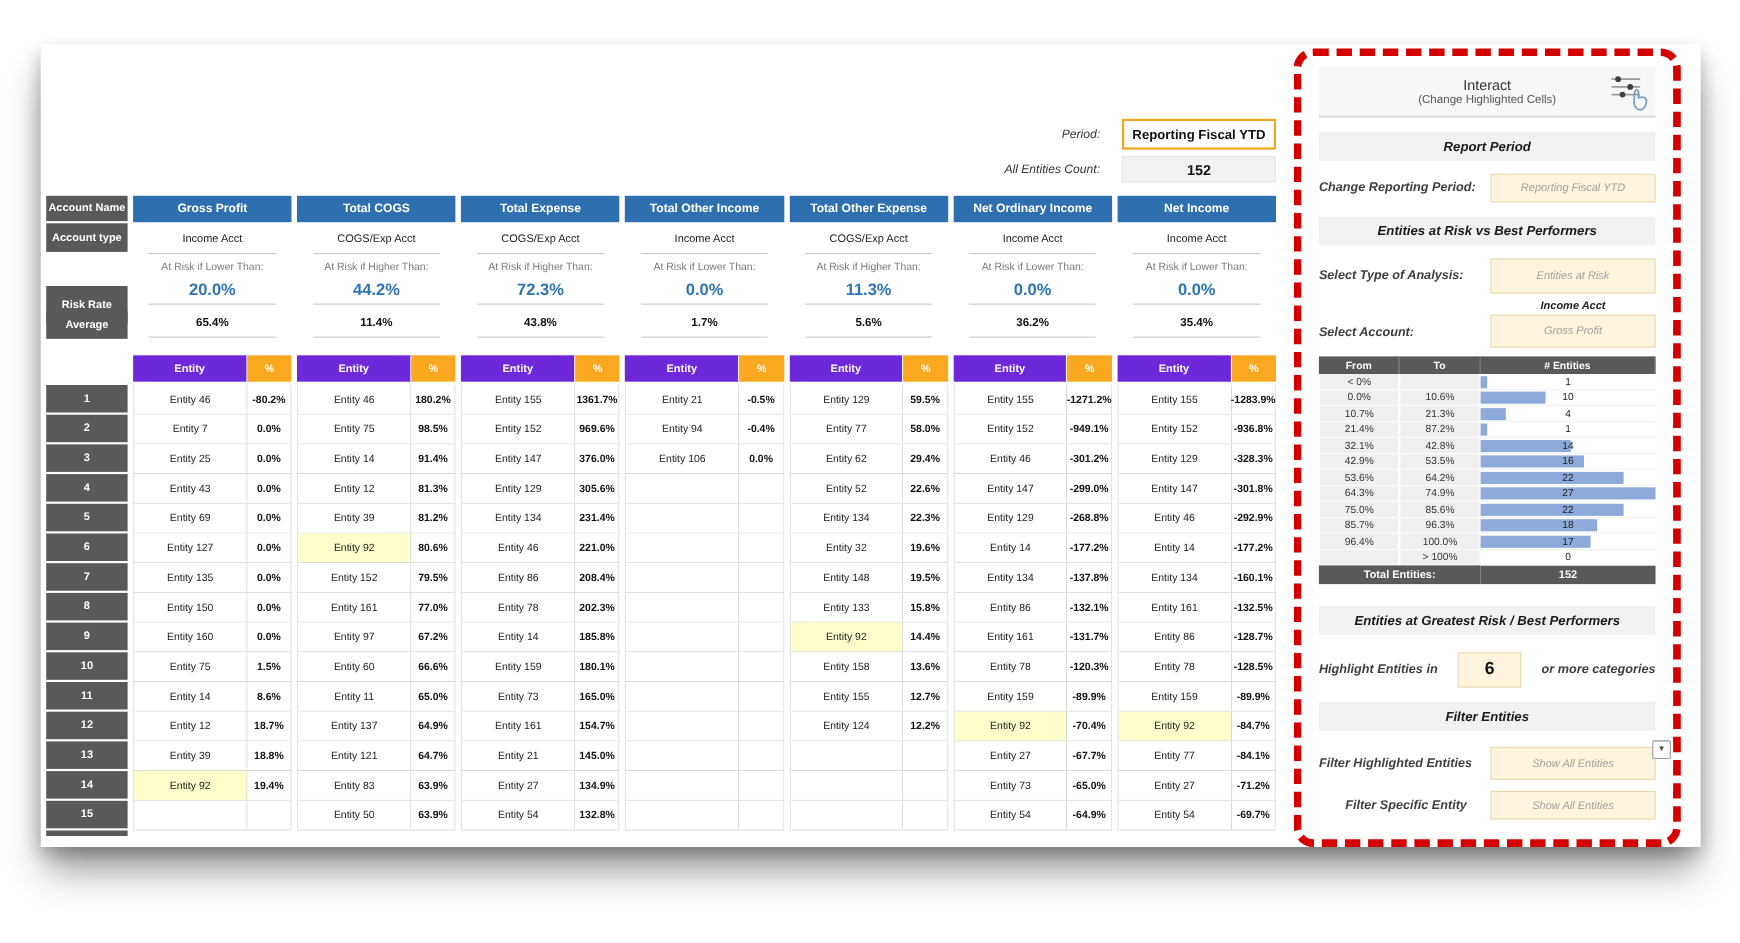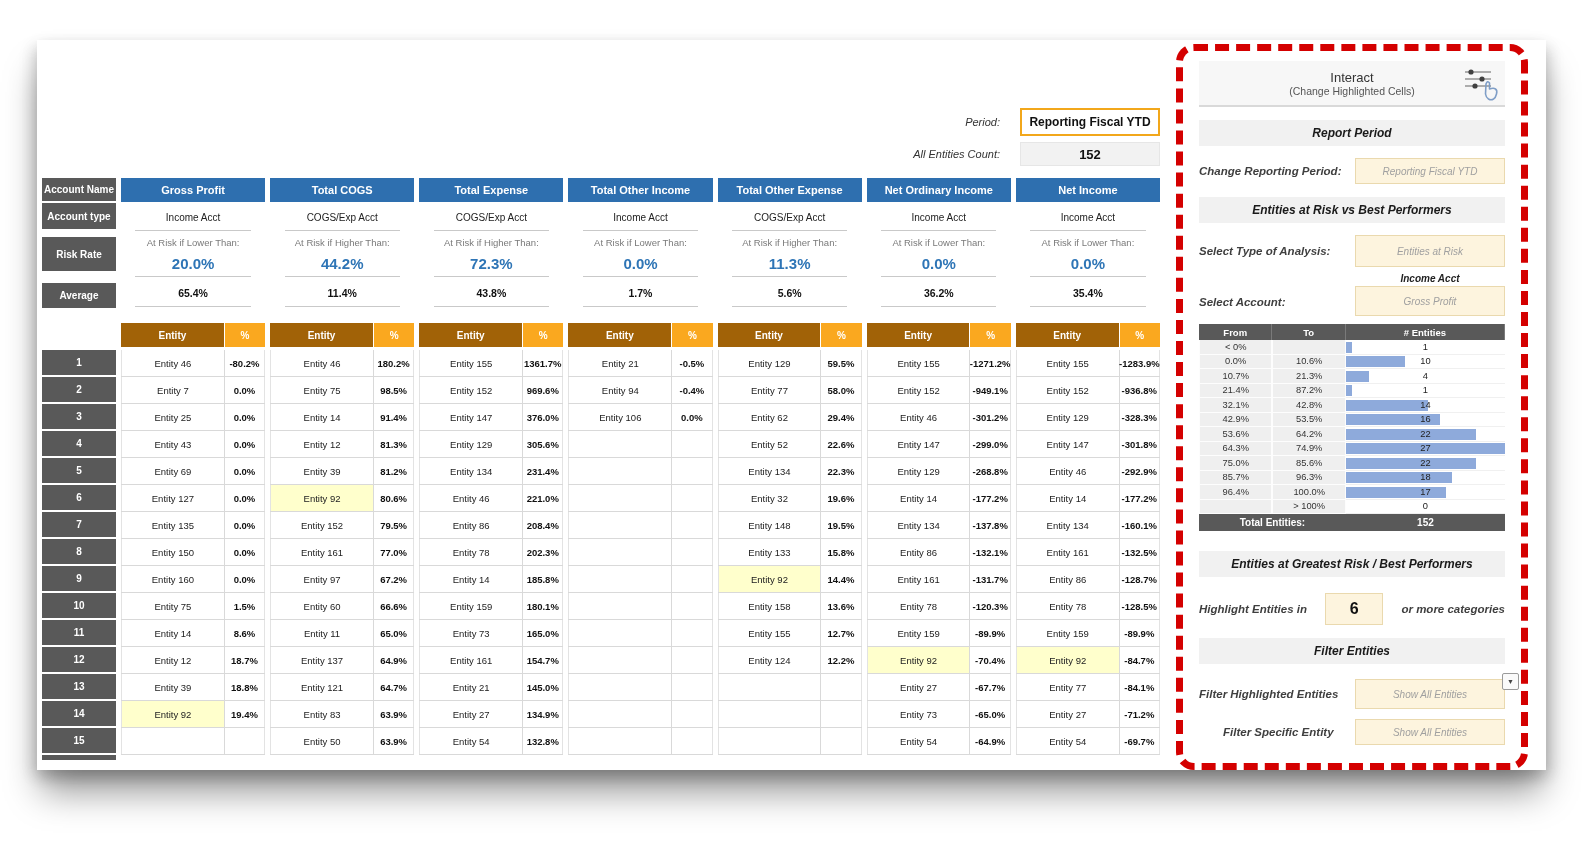--- a/index.html
+++ b/index.html
@@ -27,21 +27,21 @@
     display:flex; align-items:center; justify-content:center;
     font-size:13px; font-weight:bold; color:#111; }
 
   
   .table-head { position:absolute; left:5px; top:138px; width:1118px; height:130px;
     display:grid; grid-template-columns:74px repeat(7, 1fr); column-gap:5px; }
   .label-col { position:relative; }
   .dark-box { position:absolute; left:0; width:100%; background:#595959; color:#fff;
     font-size:10px; font-weight:bold; display:flex; align-items:center; justify-content:center; }
   .lb-name { top:0; height:23px; } .lb-type { top:25px; height:26px; }
-  .lb-risk { top:59px; height:34px; } .lb-avg { top:105px; height:25px; }
+  .lb-risk { top:82px; height:34px; } .lb-avg { top:105px; height:25px; }
 
   .grp-head { display:flex; flex-direction:column; }
   .g-title { height:24px; background:#2e6faf; color:#fff; font-size:11px; font-weight:bold;
     display:flex; align-items:center; justify-content:center; }
   .g-type { height:30px; font-size:10px; color:#222; display:flex; align-items:center;
     justify-content:center; position:relative; }
   .g-type::after, .g-risk::after, .g-avg::after { content:""; position:absolute; bottom:1px;
     left:10%; width:80%; border-bottom:1px solid #c9c9c9; }
   .g-cap { height:16px; font-size:9.5px; color:#7a7a7a; display:flex; align-items:flex-end;
     justify-content:center; }
@@ -54,21 +54,21 @@
   .entity-area { position:absolute; left:5px; top:283px; width:1118px;
     display:grid; grid-template-columns:74px repeat(7, 1fr); column-gap:5px; }
   .num-col { display:flex; flex-direction:column; }
   .num-spacer { height:27px; }
   .num-box { height:25px; margin-bottom:2px; background:#595959; color:#fff;
     font-size:10px; font-weight:bold; display:flex; align-items:center; justify-content:center; }
   .num-sliver { height:5px; background:#595959; }
 
   .grp-body { display:flex; flex-direction:column; }
   .e-head { height:24px; margin-bottom:3px; display:flex; }
-  .eh-entity { width:72%; background:#a16207; color:#fff; font-size:10px; font-weight:bold;
+  .eh-entity { width:72%; background:#6d28d9; color:#fff; font-size:10px; font-weight:bold;
     display:flex; align-items:center; justify-content:center; border-right:1px solid #fff; }
   .eh-pct { width:28%; background:#faa81f; color:#fff; font-size:10px; font-weight:bold;
     display:flex; align-items:center; justify-content:center; }
   .e-row { height:27px; display:flex; border-bottom:1px solid #d9d9d9; }
   .e-row:first-of-type { border-top:1px solid #d9d9d9; }
   .e-cell { width:72%; border-left:1px solid #e3e3e3; border-right:1px solid #d9d9d9;
     font-size:9.5px; color:#222; display:flex; align-items:center; justify-content:center; background:#fff; }
   .e-cell.hl { background:#ffffcc; }
   .p-cell { width:28%; border-right:1px solid #e3e3e3; font-size:9.5px; font-weight:bold;
     color:#111; display:flex; align-items:center; justify-content:center; background:#fff; }

